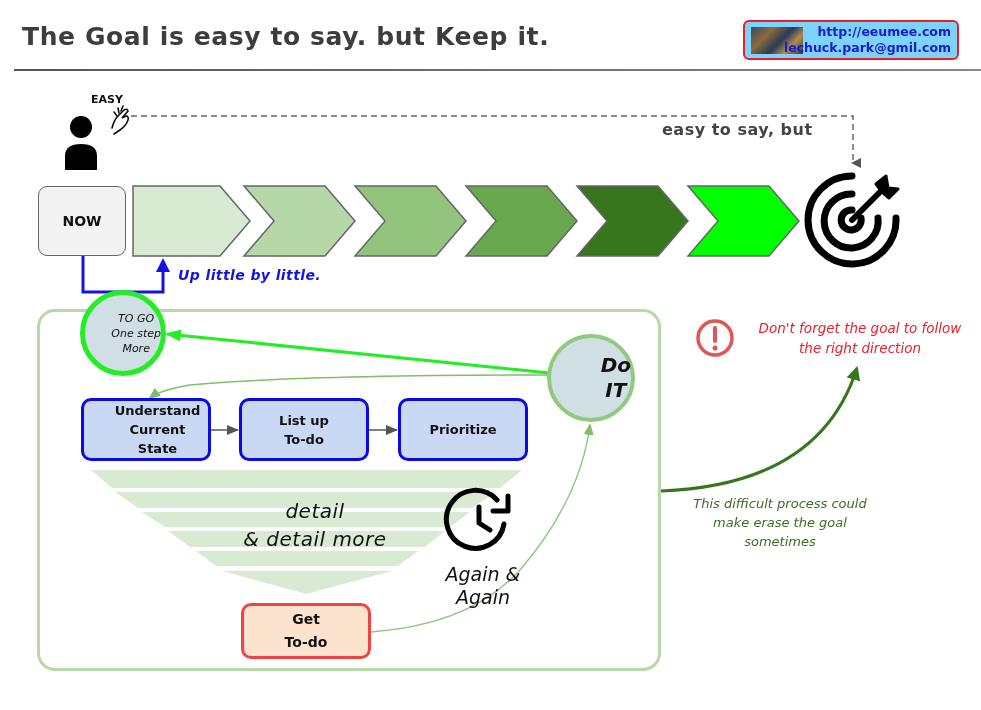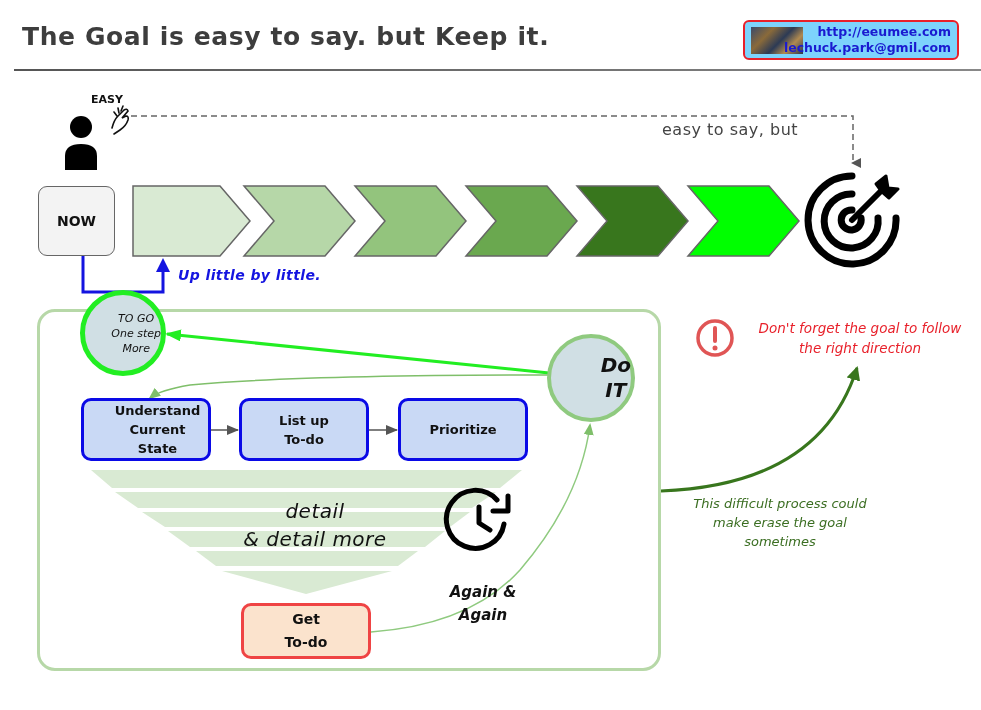--- a/index.html
+++ b/index.html
@@ -9,43 +9,43 @@
   .title { left: 22px; top: 22px; font-size: 25px; font-weight: bold; color: #3d3d3d;
            font-family: "DejaVu Sans", sans-serif; letter-spacing: 0.6px; }
   .title-rule { left: 14px; top: 69px; width: 967px; height: 2px; background: linear-gradient(90deg,#555,#888); }
   .contact { left: 743px; top: 20px; width: 216px; height: 40px; border: 2px solid #e8202a;
              border-radius: 6px; background: #7dd3fc; box-sizing: border-box; }
   .contact .thumb { position: absolute; left: 6px; top: 5px; width: 52px; height: 27px;
              background: linear-gradient(135deg,#3a4a6a 0%,#8a6a3a 30%,#2c3a55 55%,#b08a50 75%,#2a3550 100%); }
   .contact .lines { position: absolute; right: 6px; top: 2px; text-align: right; color: #1a1ad0;
              font-size: 12.5px; font-weight: bold; line-height: 16px; font-family: "DejaVu Sans", sans-serif; }
   .easy-label { left: 91px; top: 93px; font-size: 11px; font-weight: bold; color: #111; }
-  .easy-say { left: 662px; top: 120px; font-size: 16px; font-weight: normal; color: #444; letter-spacing: 0.5px; }
-  .now-box { left: 38px; top: 186px; width: 77px; height: 70px; border: 1.5px solid #666;
+  .easy-say { left: 662px; top: 120px; font-size: 16px; font-weight: bold; color: #444; letter-spacing: 0.5px; }
+  .now-box { left: 38px; top: 186px; width: 88px; height: 70px; border: 1.5px solid #666;
              border-radius: 9px; background: #f3f3f3; box-sizing: border-box; display: flex;
              align-items: center; justify-content: center; font-weight: bold; font-size: 14px; color: #111; }
   .up-label { left: 178px; top: 267px; font-size: 14px; font-style: italic; font-weight: bold; color: #1414e0; letter-spacing: 0.4px; }
   .container-box { left: 37px; top: 309px; width: 624px; height: 362px; border: 3px solid #b7d8a8;
              border-radius: 18px; box-sizing: border-box; }
   .circle { border-radius: 50%; background: #d0dfe4; box-sizing: border-box; display: flex;
              align-items: center; justify-content: flex-end; text-align: center; font-style: italic; color: #111; }
   .togo { left: 80px; top: 290px; width: 86px; height: 86px; border: 5px solid #22ee22;
              font-size: 11px; line-height: 15px; font-weight: normal; }
   .doit { left: 547px; top: 334px; width: 88px; height: 88px; border: 4px solid #8fca7f;
              font-size: 20px; font-weight: bold; line-height: 25px; }
   .step { top: 398px; height: 63px; border: 3px solid #0a0ae6; border-radius: 10px; background: #c9d9f5;
              box-sizing: border-box; display: flex; align-items: center; justify-content: center;
              text-align: center; font-size: 13px; font-weight: bold; color: #111; line-height: 19px; }
   .s1 { left: 81px; width: 130px; padding-left: 23px; }
   .s2 { left: 239px; width: 130px; }
   .s3 { left: 398px; width: 130px; }
   .detail-text { left: 180px; top: 497px; width: 270px; text-align: center; font-size: 20px; font-style: italic;
              color: #111; line-height: 28px; letter-spacing: 0.5px; }
-  .again { left: 440px; top: 563px; width: 86px; text-align: center; font-size: 15px; font-style: italic;
-             font-weight: bold; color: #111; line-height: 23px; margin-top: 18px; }
+  .again { left: 440px; top: 563px; width: 86px; text-align: center; font-size: 19px; font-style: italic;
+             font-weight: normal; color: #111; line-height: 23px; }
   .get-todo { left: 241px; top: 603px; width: 130px; height: 56px; border: 3px solid #ef4444; border-radius: 10px;
              background: #fbe3cd; box-sizing: border-box; display: flex; align-items: center; justify-content: center;
              text-align: center; font-size: 14px; font-weight: bold; line-height: 23px; color: #111; }
   .warn-text { left: 740px; top: 318px; width: 240px; text-align: center; font-size: 13.5px; font-style: italic;
              color: #e8202a; line-height: 20px; }
   .difficult-text { left: 670px; top: 494px; width: 220px; text-align: center; font-size: 13px; font-style: italic;
              color: #3b6e22; line-height: 19px; }
   svg.layer { position: absolute; left: 0; top: 0; }
 </style>
 </head>

